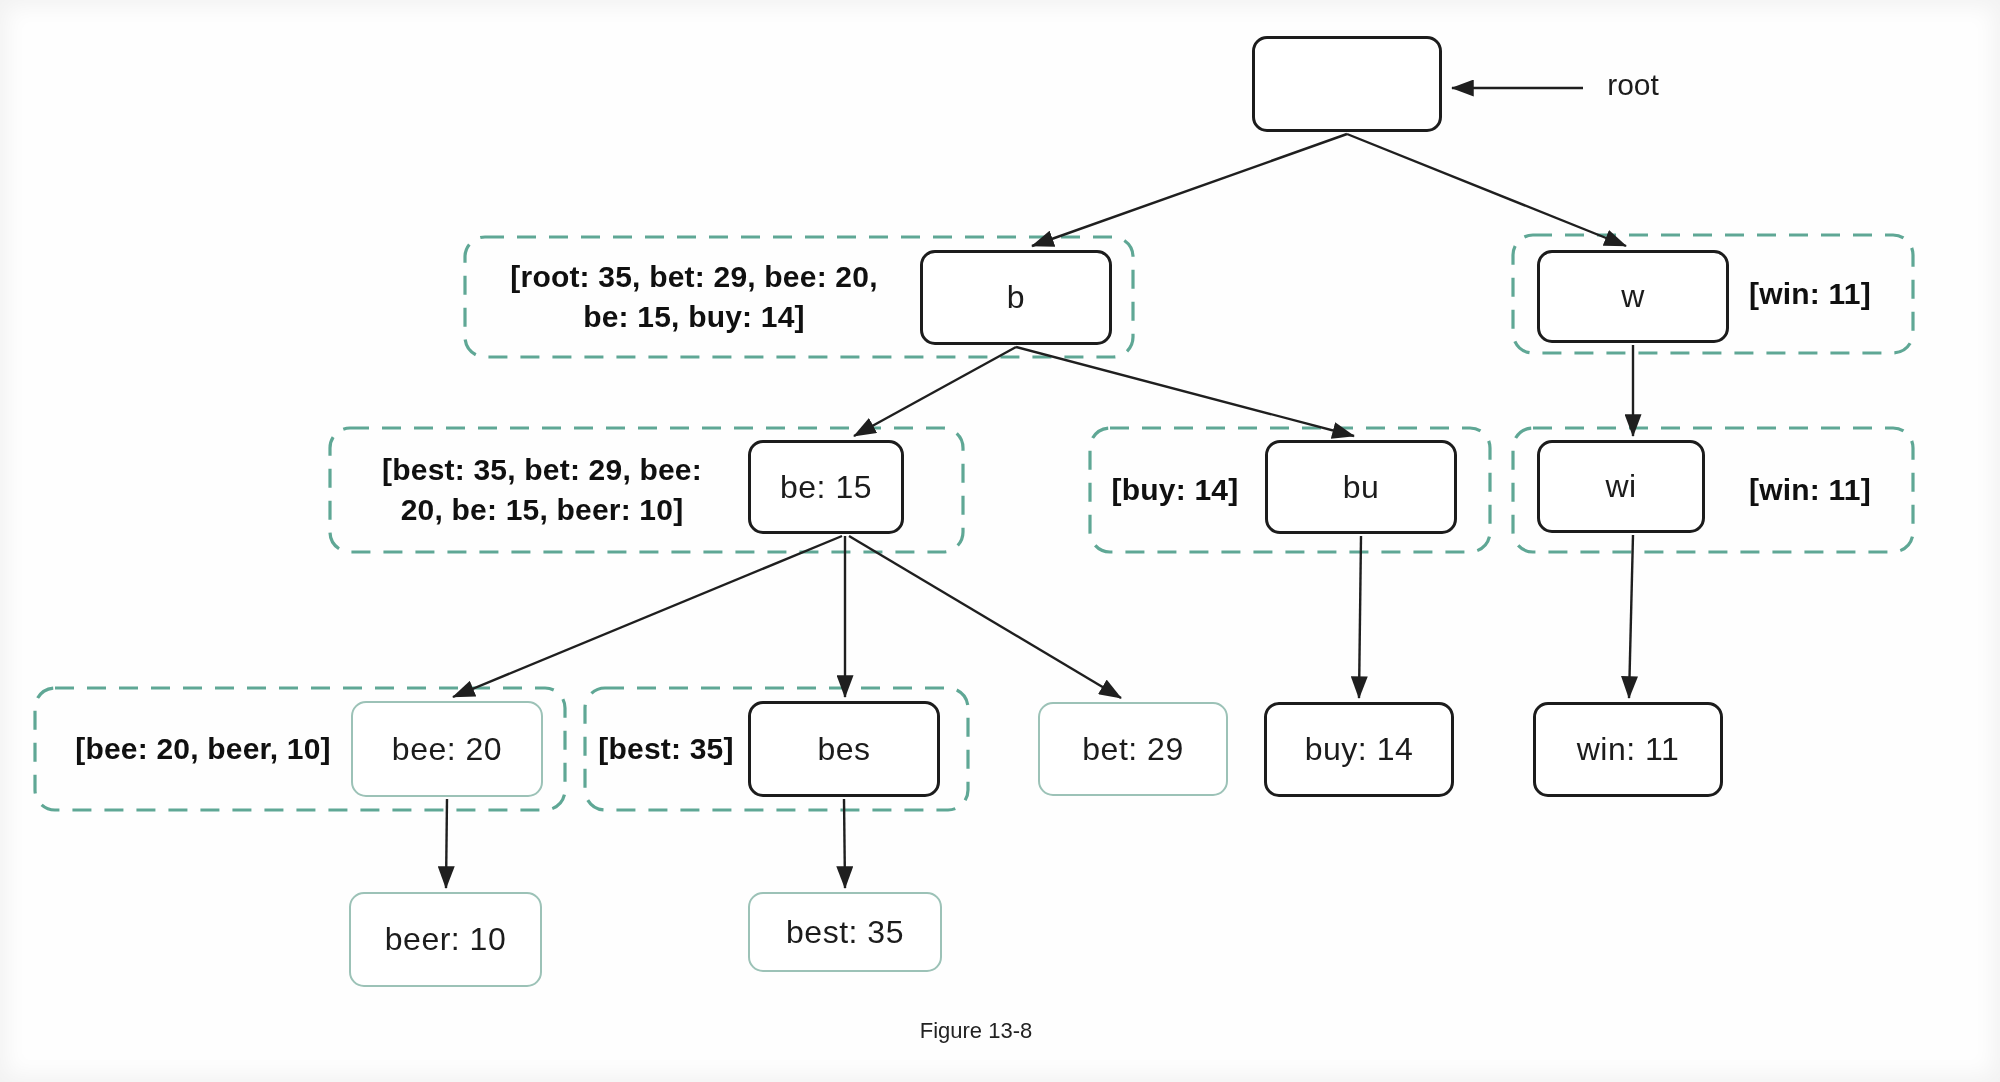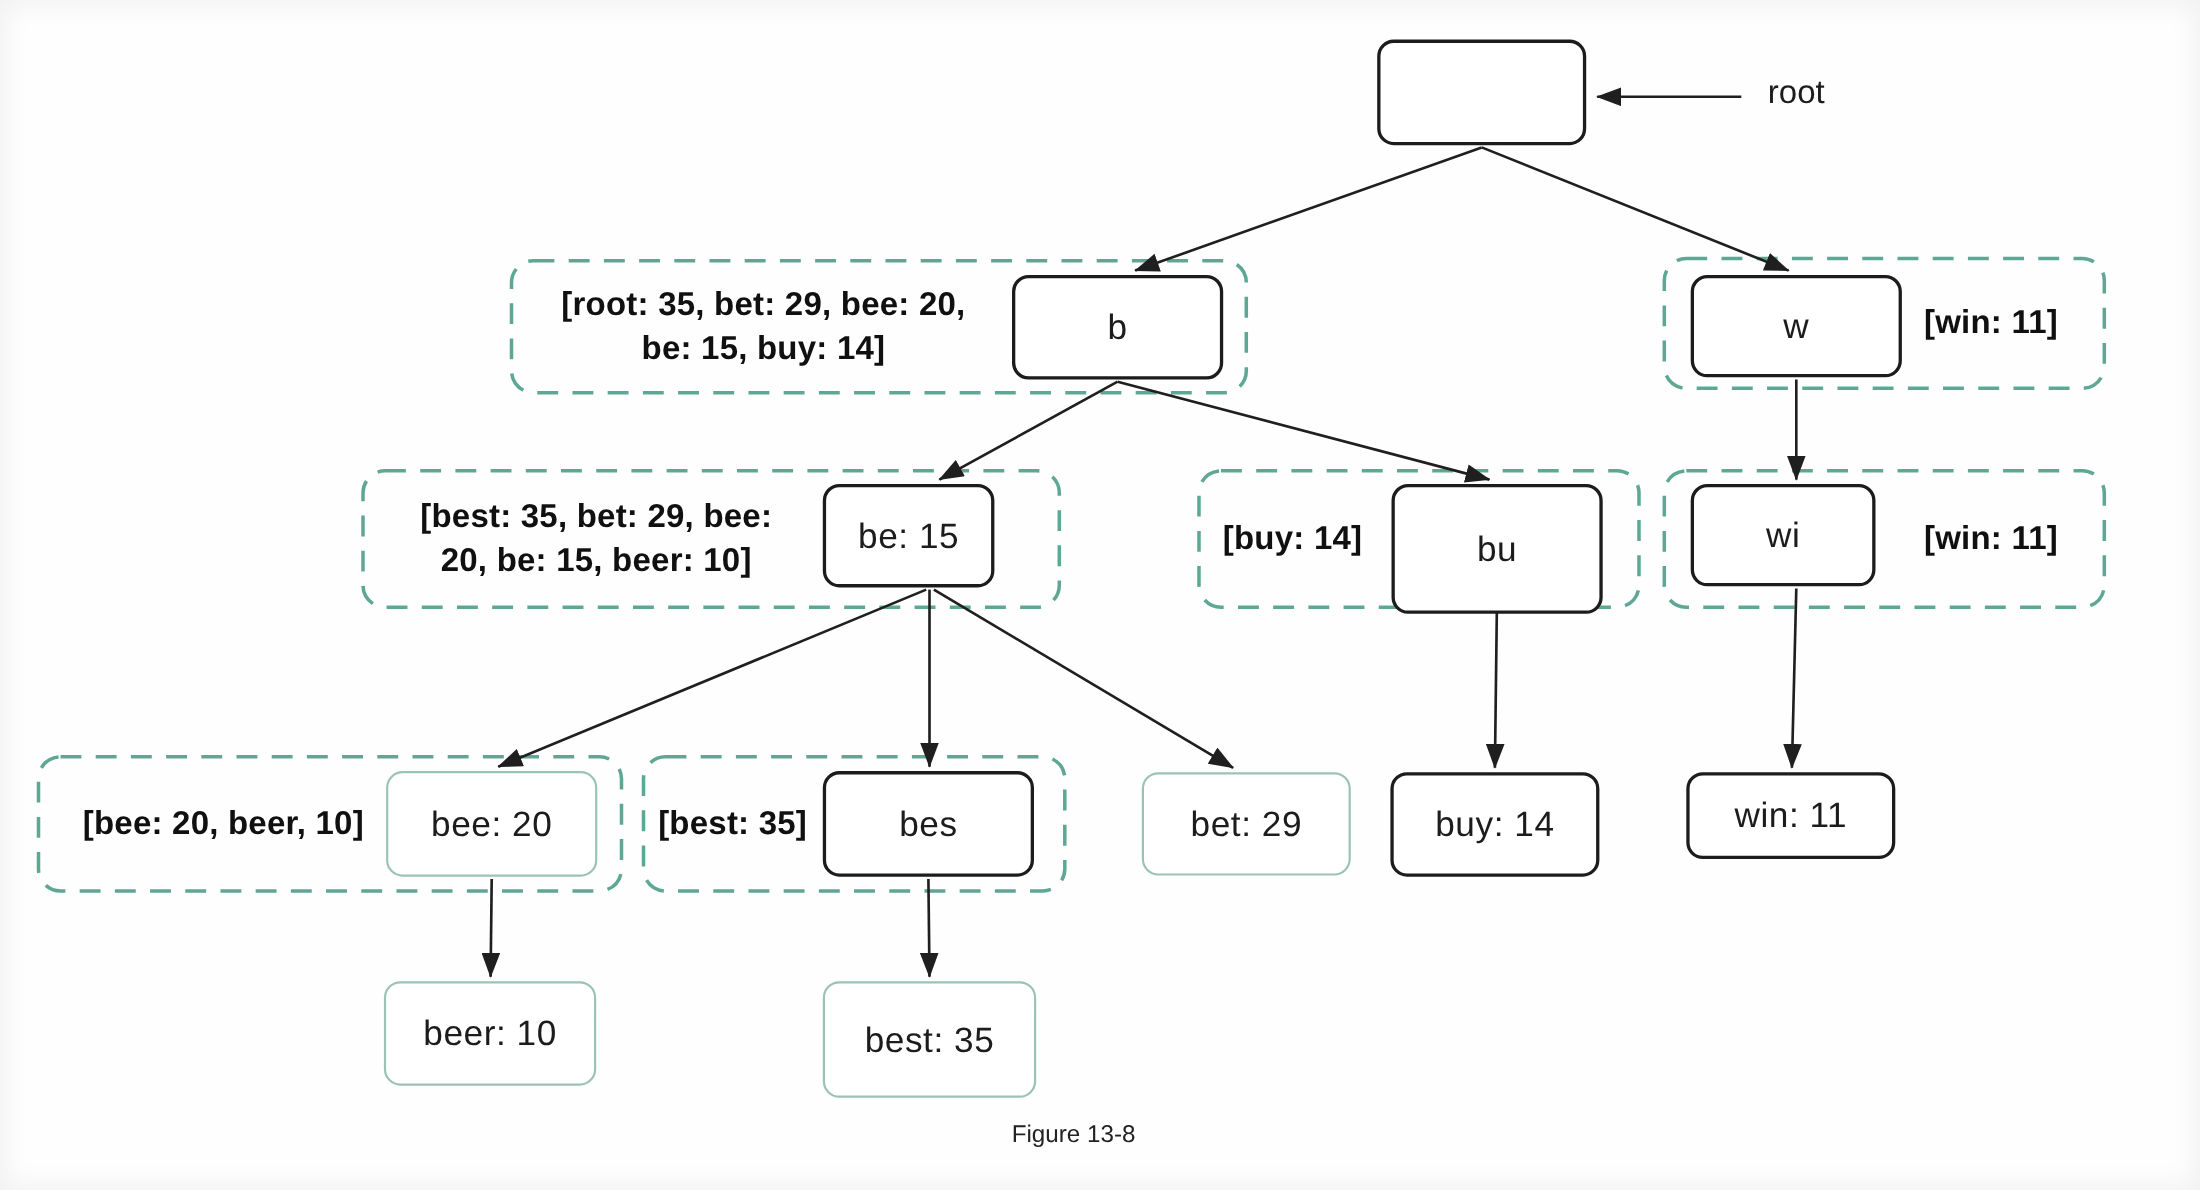--- a/index.html
+++ b/index.html
@@ -93,37 +93,37 @@
   </svg>
 
   <div class="node black" style="left:1252px;top:36px;width:190px;height:96px"></div>
 
   <div class="node black" style="left:920px;top:250px;width:192px;height:95px">b</div>
 
   <div class="node black" style="left:1537px;top:250px;width:192px;height:93px">w</div>
 
   <div class="node black" style="left:748px;top:440px;width:156px;height:94px">be: 15</div>
 
-  <div class="node black" style="left:1265px;top:440px;width:192px;height:118px">bu</div>
+  <div class="node black" style="left:1265px;top:440px;width:192px;height:94px">bu</div>
 
   <div class="node black" style="left:1537px;top:440px;width:168px;height:93px">wi</div>
 
   <div class="node teal" style="left:351px;top:701px;width:192px;height:96px">bee: 20</div>
 
   <div class="node black" style="left:748px;top:701px;width:192px;height:96px">bes</div>
 
   <div class="node teal" style="left:1038px;top:702px;width:190px;height:94px">bet: 29</div>
 
   <div class="node black" style="left:1264px;top:702px;width:190px;height:95px">buy: 14</div>
 
-  <div class="node black" style="left:1533px;top:702px;width:190px;height:79px">win: 11</div>
+  <div class="node black" style="left:1533px;top:702px;width:190px;height:95px">win: 11</div>
 
   <div class="node teal" style="left:349px;top:892px;width:193px;height:95px">beer: 10</div>
 
-  <div class="node teal" style="left:748px;top:892px;width:194px;height:106px">best: 35</div>
+  <div class="node teal" style="left:748px;top:892px;width:194px;height:80px">best: 35</div>
 
   <div class="ann" style="left:468px;top:257px;width:452px">
     <span>[root: 35, bet: 29, bee: 20,</span><br>
     <span>be: 15, buy: 14]</span>
   </div>
 
   <div class="ann" style="left:1715px;top:274px;width:190px">[win: 11]</div>
 
   <div class="ann" style="left:338px;top:450px;width:408px">
     <span>[best: 35, bet: 29, bee:</span><br>

